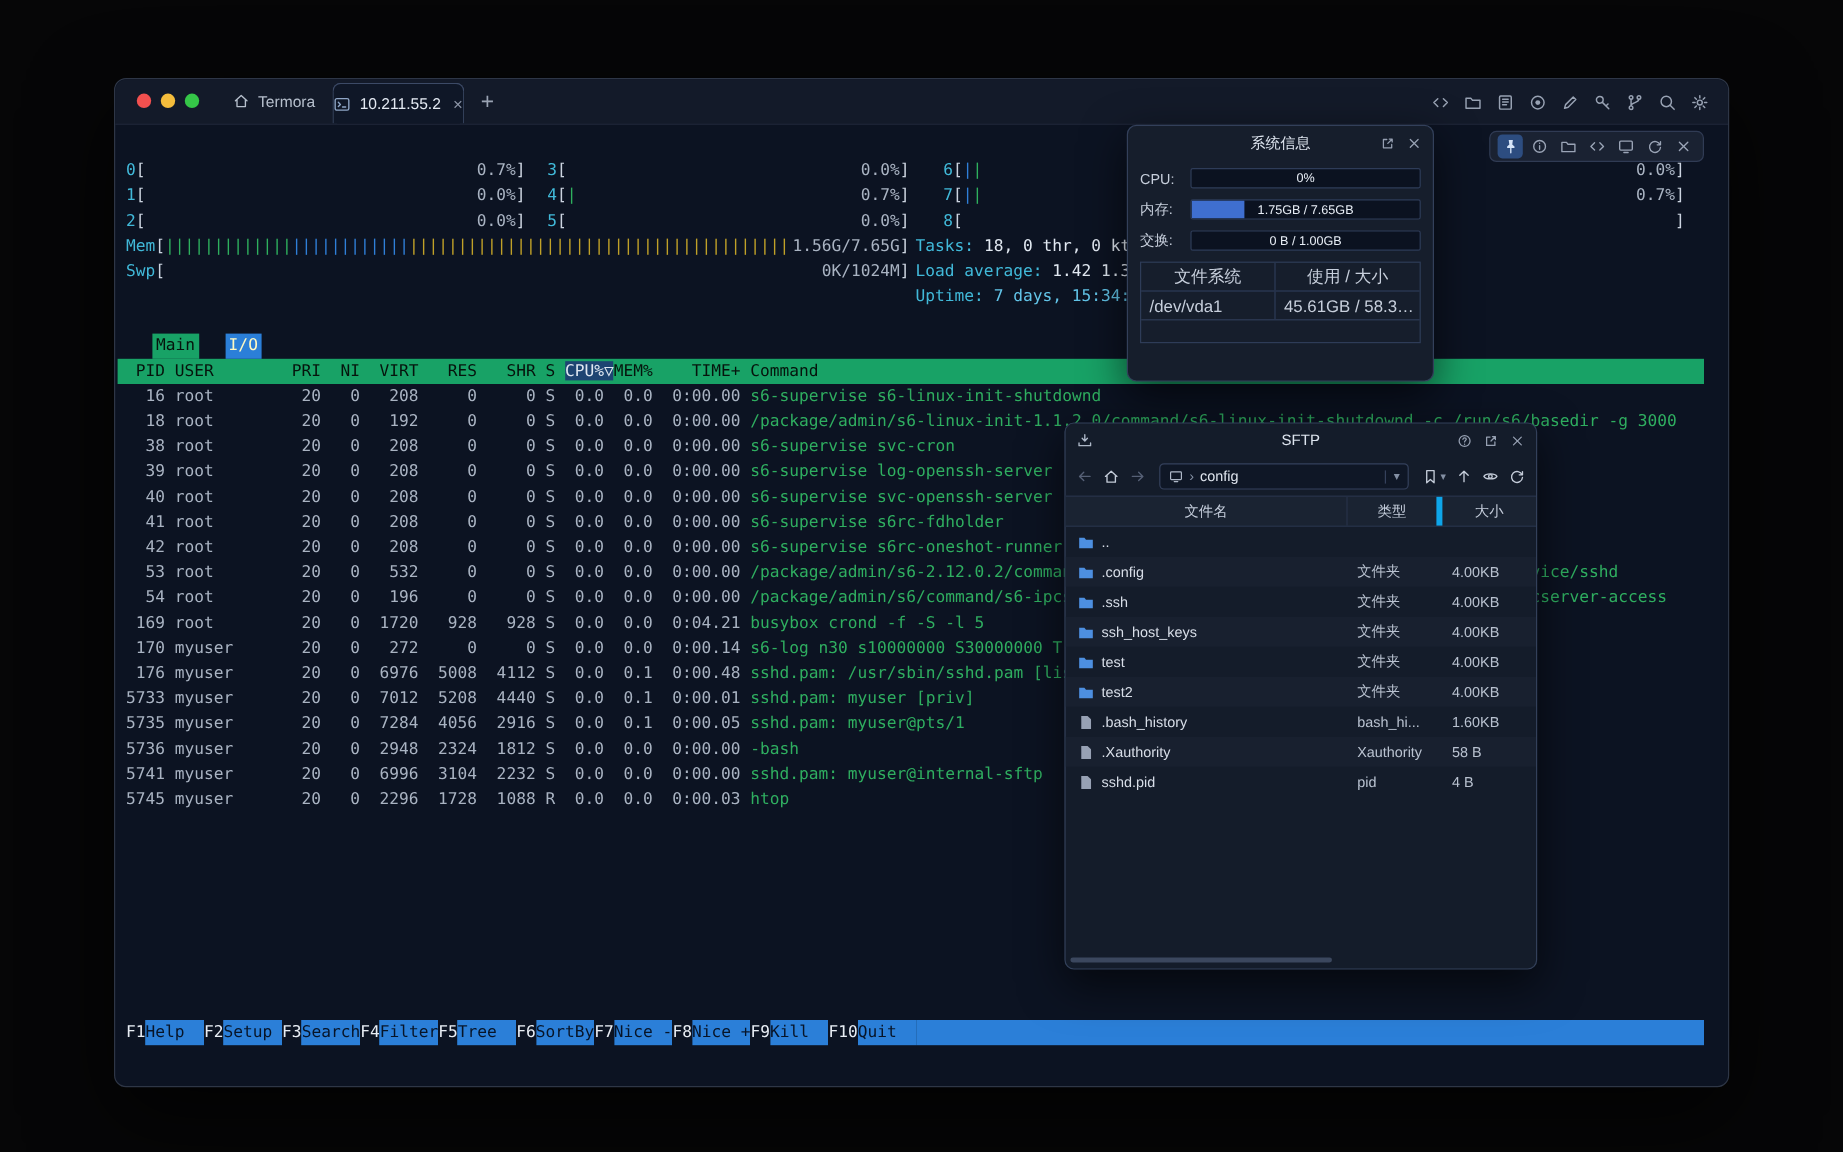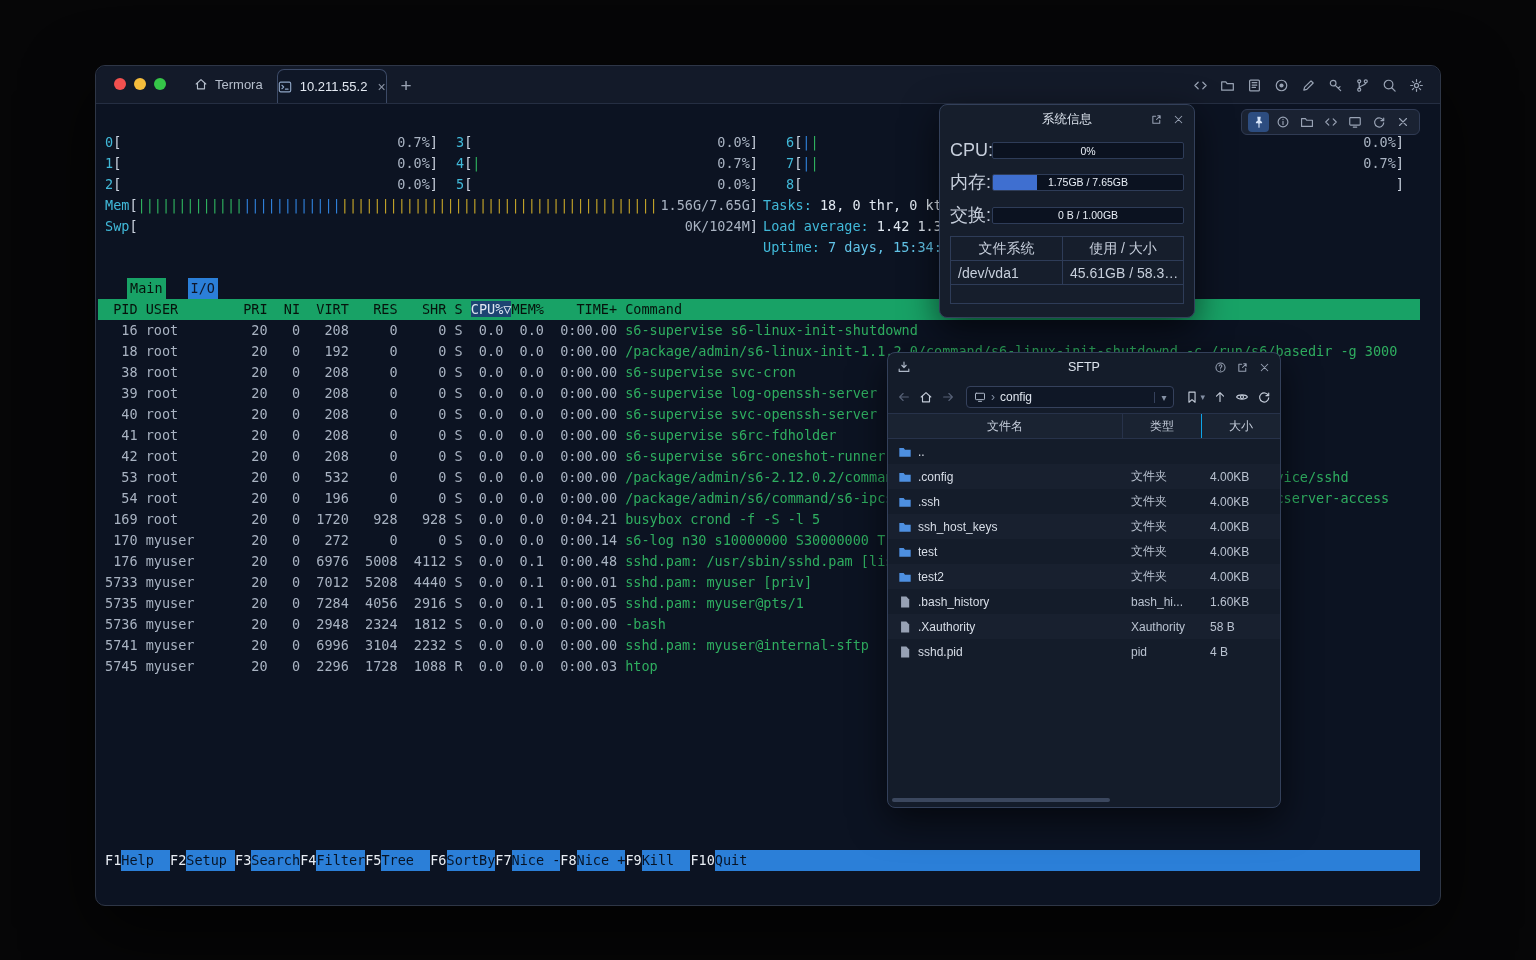--- a/index.html
+++ b/index.html
@@ -42,21 +42,21 @@
   .mbr{color:#ccd4e0}
   .mbars{flex:1;overflow:hidden;white-space:pre}
   .mval{color:#a9b3c2}
   .mtext{margin-left:5px;white-space:pre;overflow:hidden}
   .tl{color:#41b9d9}
   .tv{color:#e2e9f2}
   .uptv{color:#62c4e8}
   .htabs{margin-top:20px;padding-left:29px;height:21px;display:flex;gap:22px}
   .htab{padding:0 3px;cursor:pointer}
   .htab.main{background:#18a266;color:#06130c}
-  .htab.io{background:#2b7fd8;color:#0f172a}
+  .htab.io{background:#2b7fd8;color:#fef9c3}
   .phdr{background:#18a266;color:#06130c;cursor:pointer}
   .sortcol{background:#1d4472;color:#dfe7f1}
   .proc{cursor:default}
   .proc .cmd{color:#2fae60}
   .proc.selected{background:#1769d2}
   .proc.selected span{color:#081427}
   .fnbar{position:absolute;left:2px;right:20px;bottom:34px;display:flex;height:21px;white-space:pre}
   .fk{display:inline-flex;cursor:pointer}
   .fkey{color:#e8edf4;padding-left:7px}
   .fk:first-child .fkey{padding-left:7px}
@@ -69,21 +69,21 @@
   .ptitle{position:relative;height:28px;display:flex;align-items:center;justify-content:center;
     color:#dde4ee;font-size:12.5px}
   .pticons{position:absolute;right:9px;top:0;height:100%;display:flex;align-items:center;
     gap:9px;color:#96a0b2}
   .ptico{font-size:13px;cursor:pointer}
   .tl-left{position:absolute;left:9px;top:7px;font-size:14px;color:#aeb8c8}
   
   .sysinfo{left:843px;top:38px;width:256px;height:214px}
   .sysbody{padding:7px 10px 0}
   .simrow{display:flex;align-items:center;margin-bottom:9px}
-  .silabel{width:42px;font-size:18px;color:#c7cfdc}
+  .silabel{width:42px;font-size:12px;color:#c7cfdc}
   .sibar{position:relative;flex:1;height:17px;border:1px solid #2e3c58;background:#0b1220;border-radius:2px;overflow:hidden}
   .sifill{position:absolute;top:0;left:0;bottom:0;background:#3f6fd0;width:0}
   .sitext{position:absolute;inset:0;display:flex;align-items:center;justify-content:center;
     font-size:10.5px;color:#e8eef6}
   .sitable{margin-top:2px;border:1px solid #2e3c58;height:68px;font-size:14px;color:#c7cfdc}
   .sith,.sitr{display:flex;height:24px;border-bottom:1px solid #2e3c58}
   .sith span{display:flex;align-items:center;justify-content:center}
   .sith span:first-child,.sitr span:first-child{width:112px;flex:none;border-right:1px solid #2e3c58}
   .sith span:last-child{flex:1}
   .sitr span{display:flex;align-items:center;padding-left:7px}
@@ -104,21 +104,21 @@
     background:#0f1726;border:1px solid #35415c;border-radius:4px;font-size:12px;color:#dfe5ee;cursor:pointer}
   .scombo .hosti{font-size:12px;color:#aeb8c8}
   .scombo .sep{color:#8490a4}
   .scombo .dd{margin-left:auto;color:#8490a4;font-size:10px;border-left:1px solid #35415c;padding-left:6px}
   .bmwrap{display:flex;align-items:center;gap:1px}
   .ddsm{font-size:9px;color:#8490a4}
   .sheader{display:flex;height:26px;background:#1a2332;border-top:1px solid #27324a;
     border-bottom:1px solid #27324a;font-size:12px;color:#c5cddb}
   .hc{display:flex;align-items:center;justify-content:center}
   .hc.name{width:235px;border-right:1px solid #27324a}
-  .hc.type{width:79px;border-right:1px solid #0ea5e9}
+  .hc.type{width:79px;border-right:5px solid #0ea5e9}
   .hc.size{flex:1}
   .flist{position:absolute;top:86px;left:0;right:0;height:226px;overflow:hidden}
   .frow{display:flex;height:25px;align-items:center;font-size:12px;cursor:pointer}
   .frow.alt{background:#18202f}
   .fc{overflow:hidden;white-space:nowrap}
   .fc.name{width:235px;display:flex;align-items:center;gap:6px;padding-left:10px;color:#d8dee8}
   .fc.type{width:79px;padding-left:8px;color:#b9c2d0}
   .fc.size{flex:1;padding-left:8px;color:#b9c2d0}
   .fic{font-size:14px}
   .hscroll{position:absolute;left:4px;bottom:5px;width:218px;height:4px;background:#3b475e;

